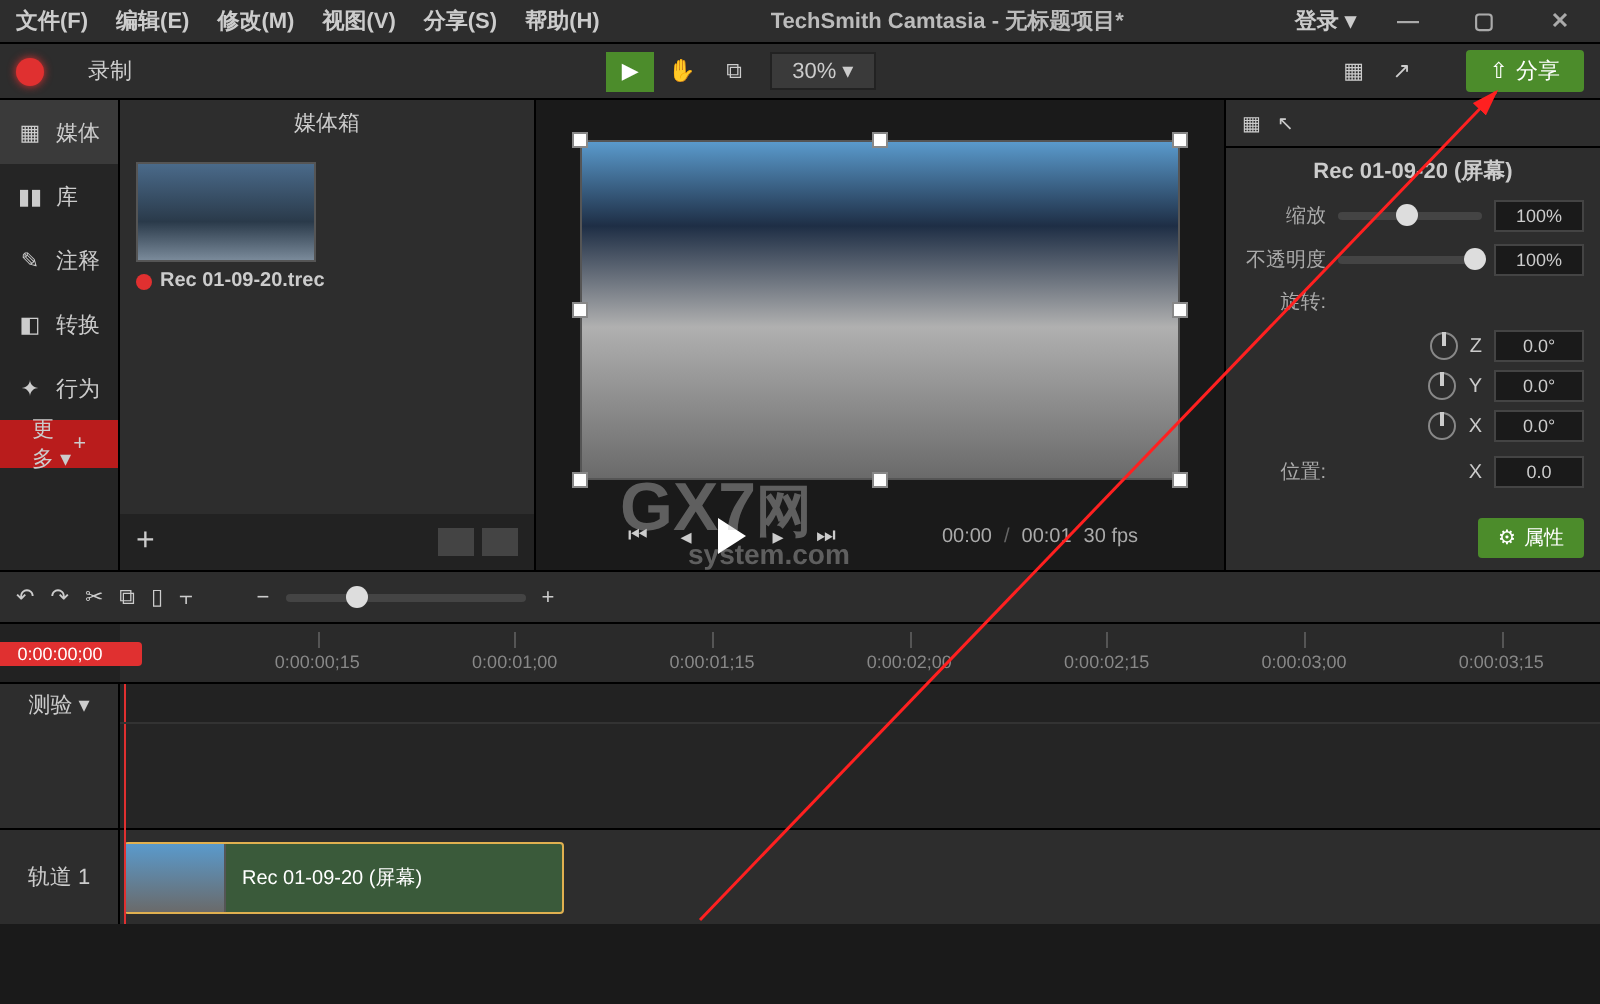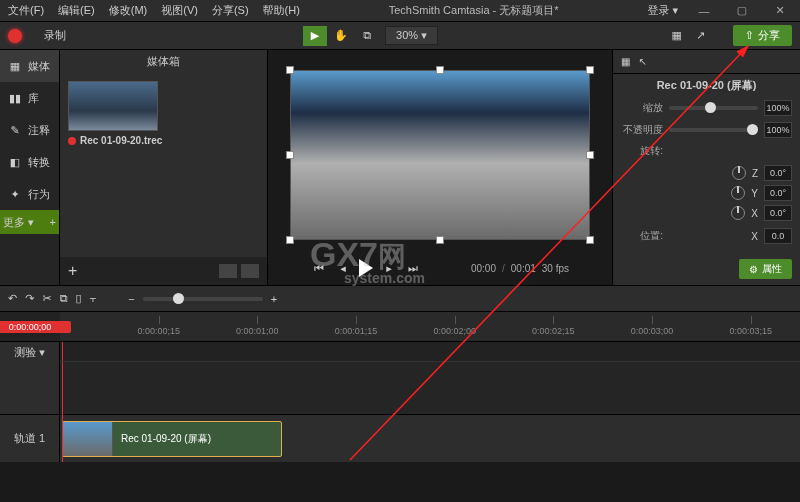--- a/index.html
+++ b/index.html
@@ -1,33 +1,33 @@
 <!DOCTYPE html>
 <html><head>
 <meta charset="utf-8">
 <style>
   * { margin:0; padding:0; box-sizing:border-box; font-family:"Microsoft YaHei",sans-serif; }
   body { width:800px; height:502px; background:#1a1a1a; color:#ccc; font-size:11px; overflow:hidden; position:relative; }
-  .menubar { height:22px; background:#2d2d2d; display:flex; align-items:center; padding:0 8px; gap:14px; border-bottom:1px solid #000; }
+  .menubar { height:22px; background:#2d2d2d; display:flex; align-items:center; padding:0 8px; gap:14px; border-bottom:1px solid #000;font-weight:bold; }
   .menubar .title { flex:1; text-align:center; color:#bbb; }
   .menubar .winbtn { width:24px; text-align:center; color:#aaa; cursor:pointer; }
   .toolbar { height:28px; background:#2d2d2d; display:flex; align-items:center; padding:0 8px; border-bottom:1px solid #000; }
   .rec-btn { display:flex; align-items:center; gap:22px; cursor:pointer; }
   .rec-dot { width:14px; height:14px; background:#e03030; border-radius:50%; box-shadow:0 0 4px #e03030; }
   .toolbox { display:flex; gap:2px; margin-left:10px; }
   .tbtn { width:24px; height:20px; display:flex; align-items:center; justify-content:center; cursor:pointer; color:#ccc; }
   .tbtn.active { background:#4c8c2b; color:#fff; }
   .zoom { margin-left:6px; padding:2px 10px; background:#3a3a3a; border:1px solid #222; }
   .share-btn { background:#4c8c2b; color:#fff; padding:3px 12px; border-radius:2px; display:flex; align-items:center; gap:4px; cursor:pointer; }
   .main { display:flex; height:235px; }
   .sidenav { width:60px; background:#252525; border-right:1px solid #000; }
   .navitem { height:32px; display:flex; align-items:center; gap:6px; padding:0 8px; cursor:pointer; }
   .navitem.active { background:#3a3a3a; }
   .navicon { width:14px; height:14px; display:flex; align-items:center; justify-content:center; }
-  .morebar { height:24px; display:flex; align-items:center; justify-content:space-between; padding:0 3px; background:#4d7c0f; }
+  .morebar { height:24px; display:flex; align-items:center; justify-content:space-between; padding:0 16px; background:#b91c1c; }
   .binpanel { width:208px; background:#2d2d2d; display:flex; flex-direction:column; border-right:1px solid #000; }
   .binhead { text-align:center; padding:4px; background:#2d2d2d; }
   .binbody { flex:1; padding:8px;font-weight:bold; }
   .thumb { width:90px; height:50px; background:linear-gradient(180deg,#4a6a8a 0%,#2a3a4a 60%,#7a8a9a 100%); border:1px solid #555; }
   .thumbname { display:flex; align-items:center; gap:4px; margin-top:4px; font-size:10px; }
   .recdot-sm{ width:8px;height:8px;background:#e03030;border-radius:50%; }
   .binfoot { height:28px; background:#222; display:flex; align-items:center; padding:0 8px; gap:10px; }
   .binfoot .right { margin-left:auto; display:flex; gap:4px; }
   .viewbtn { width:18px; height:14px; background:#444; }
   .canvas-area { flex:1; background:#1a1a1a; display:flex; flex-direction:column; }
@@ -39,21 +39,21 @@
   .pbtn { width:16px; height:16px; display:flex; align-items:center; justify-content:center; color:#ccc; cursor:pointer; }
   .playbig { width:0; height:0; border-left:14px solid #fff; border-top:9px solid transparent; border-bottom:9px solid transparent; }
   .timecode { margin-left:40px; font-size:10px; color:#aaa; display:flex; gap:6px; }
   .props { width:188px; background:#2d2d2d; border-left:1px solid #000; display:flex; flex-direction:column; font-size:10px; }
   .propshead { height:24px; display:flex; align-items:center; gap:8px; padding:0 8px; border-bottom:1px solid #000; }
   .clipname { text-align:center; padding:4px; font-weight:bold; font-size:11px; }
   .prow { display:flex; align-items:center; padding:3px 8px; gap:6px; }
   .plabel { width:42px; text-align:right; color:#aaa; }
   .slider { flex:1; height:4px; background:#444; position:relative; border-radius:2px; }
   .sthumb { position:absolute; top:-4px; width:11px; height:11px; background:#ddd; border-radius:50%; }
-  .valbox { width:28px; height:16px; background:#1a1a1a; border:1px solid #444; text-align:center; line-height:14px; font-size:9px; }
+  .valbox { width:45px; height:16px; background:#1a1a1a; border:1px solid #444; text-align:center; line-height:14px; font-size:9px; }
   .rotrows { padding:2px 8px; }
   .rotrow { display:flex; align-items:center; justify-content:flex-end; gap:6px; padding:2px 0; }
   .rotdial { width:14px; height:14px; border:1px solid #888; border-radius:50%; position:relative; }
   .rotdial::after { content:""; position:absolute; top:-1px; left:5px; width:2px; height:7px; background:#ccc; }
   .propsfoot { margin-top:auto; padding:6px 8px; display:flex; justify-content:flex-end; }
   .propbtn { background:#4c8c2b; color:#fff; padding:3px 10px; border-radius:2px; display:flex; align-items:center; gap:4px; cursor:pointer; }
   .timeline { flex:1; background:#222; border-top:1px solid #000; display:flex; flex-direction:column; }
   .tl-top { height:26px; display:flex; align-items:center; padding:0 8px; gap:8px; background:#2d2d2d; border-bottom:1px solid #000; }
   .tl-slider { width:120px; height:4px; background:#444; position:relative; border-radius:2px; }
   .tl-sthumb { position:absolute; top:-4px; left:30px; width:11px; height:11px; background:#ddd; border-radius:50%; }

